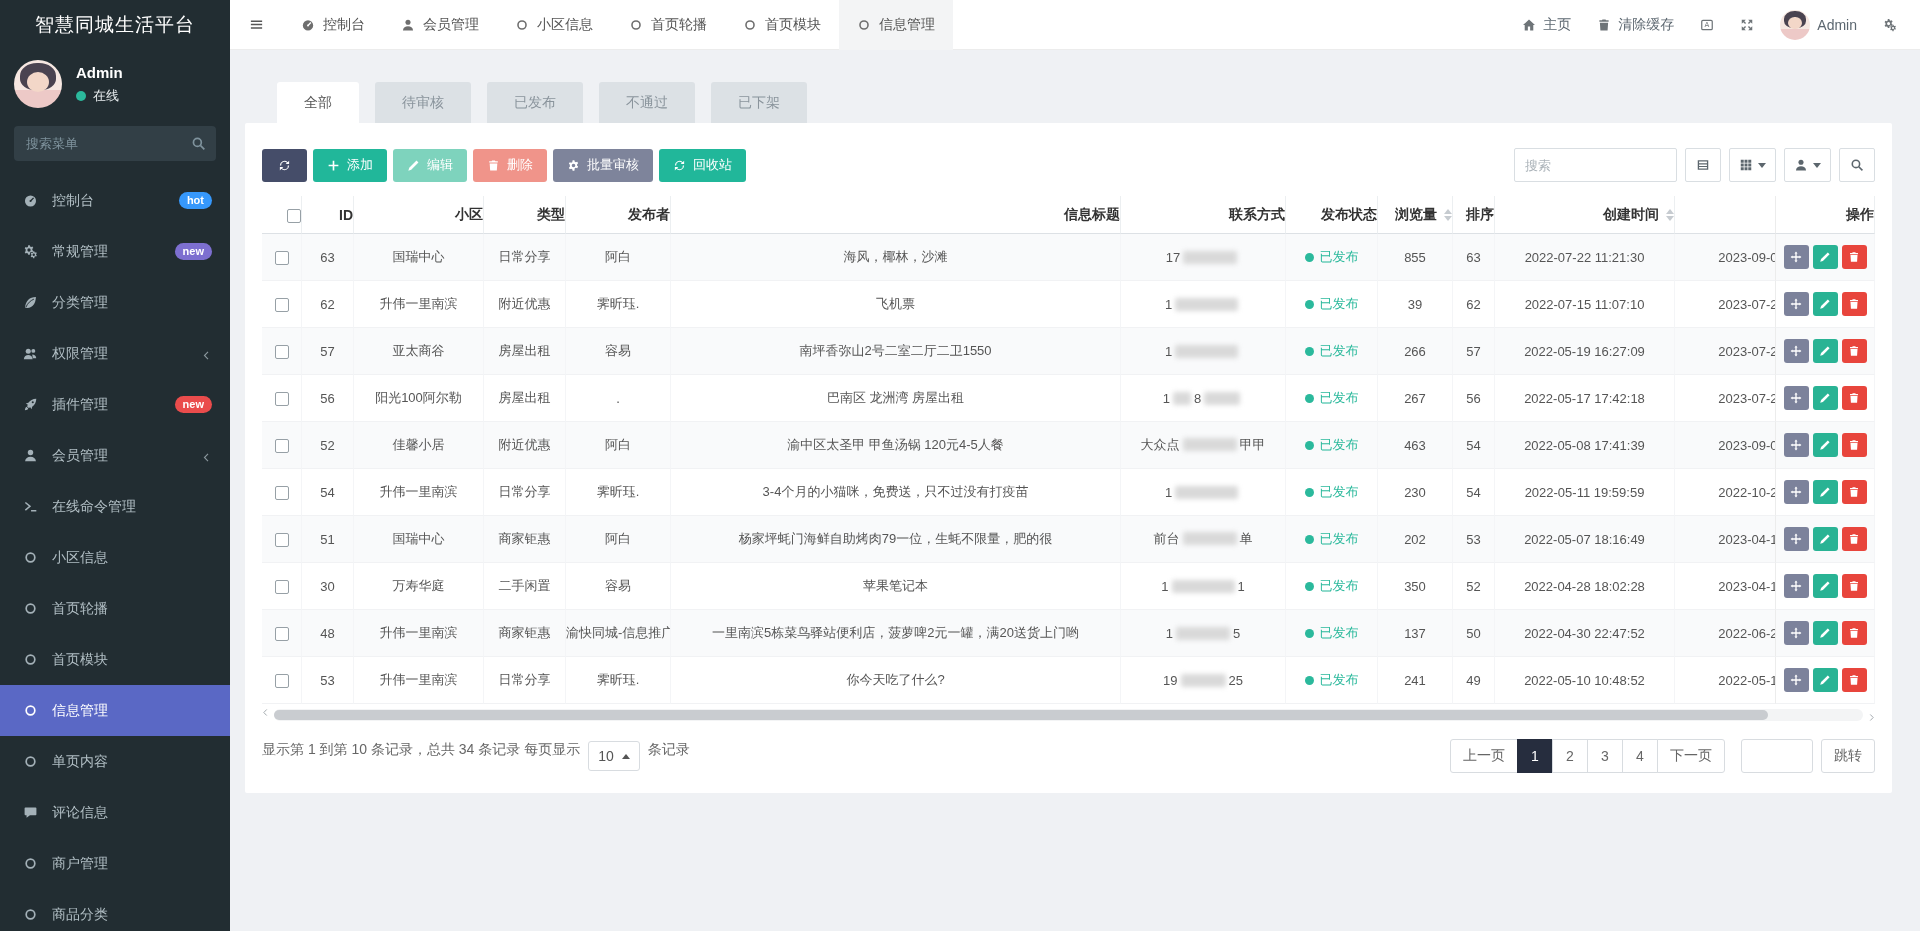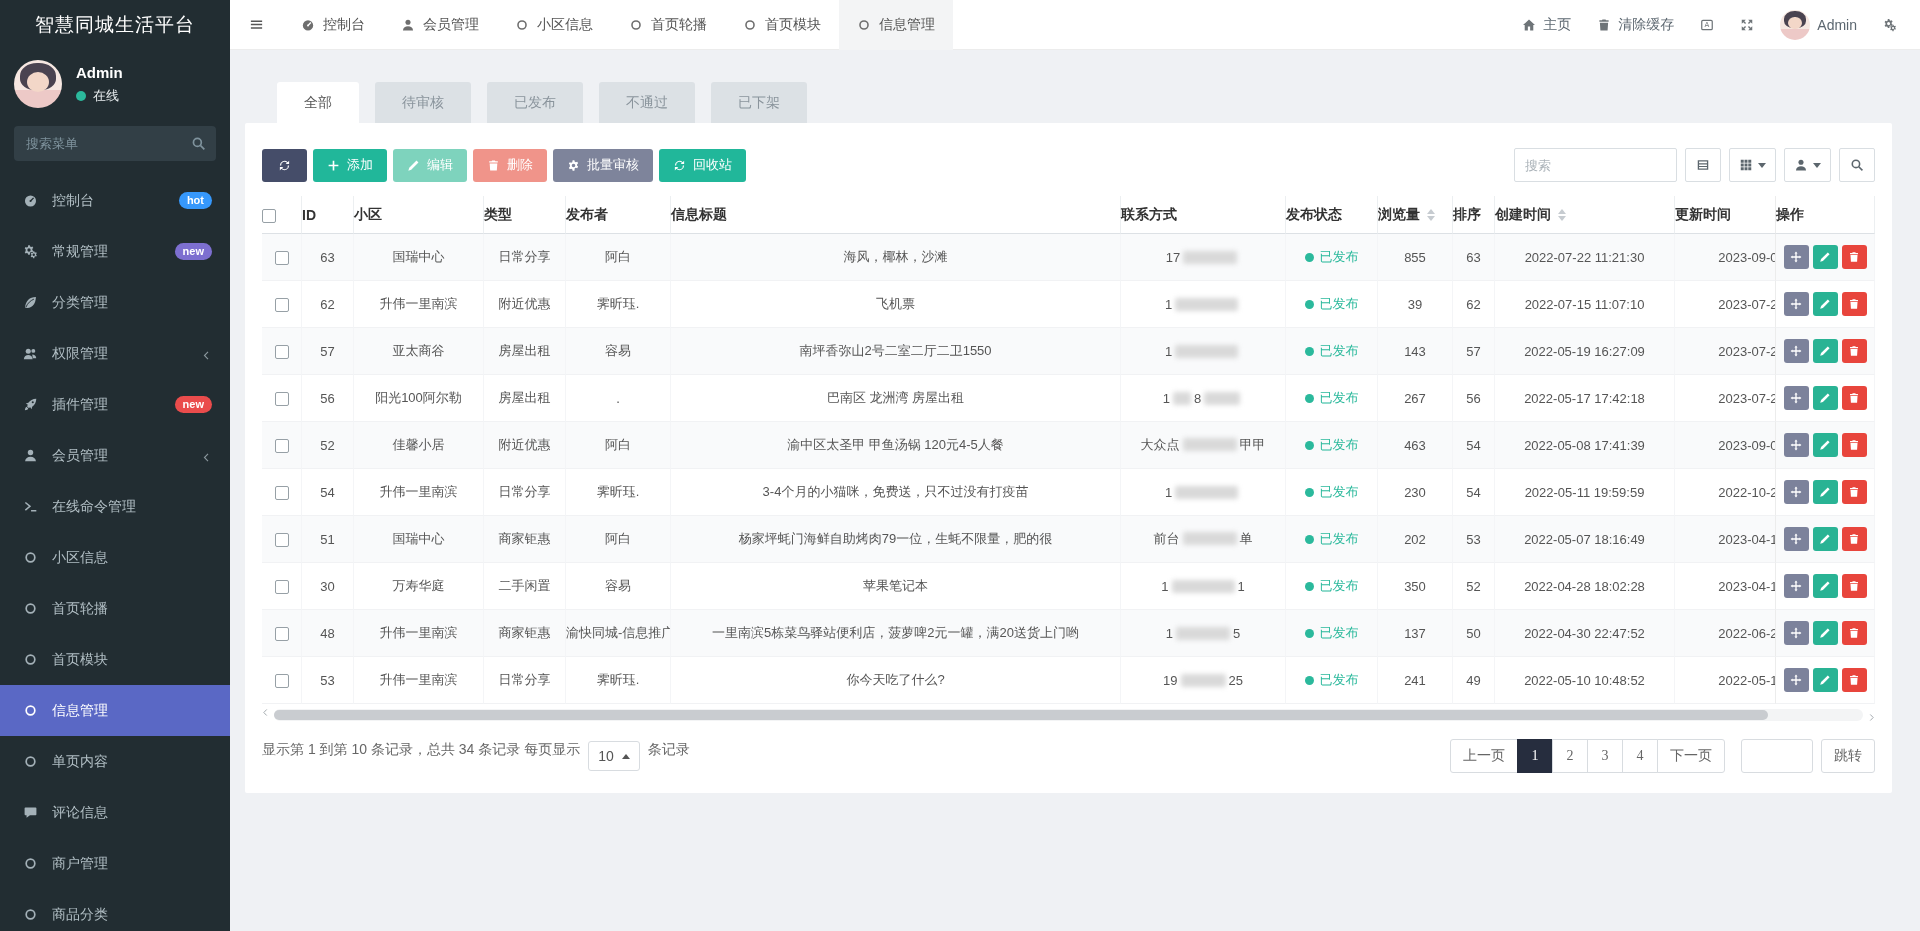--- a/index.html
+++ b/index.html
@@ -59,21 +59,21 @@
   .tb-search { margin-left:auto; display:flex; align-items:center; gap:8px; }
   .tb-search input { width:163px; height:34px; border:1px solid #d9dee2; border-radius:2px; padding:0 10px; font-size:13px; color:#555; outline:none; font-family:inherit; }
   .tb-search input::placeholder { color:#aab2b8; }
   .ibtn { height:34px; min-width:36px; padding:0 9px; background:#fff; border:1px solid #d9dee2; border-radius:2px; display:inline-flex; align-items:center; justify-content:center; gap:5px; color:#5c666d; cursor:pointer; }
   .ibtn .ic { width:14px; height:14px; }
   .caret { width:0; height:0; border-left:4px solid transparent; border-right:4px solid transparent; border-top:5px solid #5c666d; }
 
   
   .table-wrap { margin-top:14px; overflow:hidden; position:relative; }
   table.tbl { border-collapse:separate; border-spacing:0; table-layout:fixed; width:1678px; }
-  .tbl th { height:38px; font-size:14px; color:#333; font-weight:bold; text-align:left; border-bottom:1px solid #dde1e5; border-right:1px solid #eceff1; background:#fff; white-space:nowrap; }
+  .tbl th { height:38px; font-size:14px; color:#333; font-weight:bold; text-align:right; border-bottom:1px solid #dde1e5; border-right:1px solid #eceff1; background:#fff; white-space:nowrap; }
   .tbl td { height:47px; font-size:13px; color:#555; text-align:center; border-bottom:1px solid #f1f2f4; border-right:1px solid #f4f5f7; background:#fff; white-space:nowrap; overflow:hidden; }
   tr.odd td { background:#f9fafb; }
   .tbl th:last-child, .tbl td:last-child { position:sticky; right:0; z-index:2; border-left:1px solid #ececec; }
   .cb { display:inline-block; width:14px; height:14px; border:1px solid #97a0a6; border-radius:2px; background:#fff; vertical-align:middle; cursor:pointer; }
   .sorter { display:inline-flex; flex-direction:column; margin-left:7px; vertical-align:middle; }
   .sorter i { width:0; height:0; border-left:4px solid transparent; border-right:4px solid transparent; display:block; }
   .sorter .up { border-bottom:5px solid #c6cbd0; margin-bottom:2px; }
   .sorter .dn { border-top:5px solid #c6cbd0; }
   .mask { display:inline-block; height:13px; border-radius:2px; background:#d9d9d9; filter:blur(2.5px); vertical-align:-2px; margin:0 3px; }
   .status { color:#2bb99c; display:inline-flex; align-items:center; gap:6px; font-size:13px; }
@@ -88,21 +88,21 @@
   .rot180 { transform:rotate(180deg); }
   .hs-track { flex:1; height:12px; background:#f3f4f5; border-radius:6px; position:relative; }
   .hs-thumb { position:absolute; left:0; top:1px; height:10px; width:94%; background:#c9ccd0; border-radius:5px; cursor:grab; }
 
   
   .pager { display:flex; align-items:center; margin-top:17px; font-size:14px; color:#666; }
   .pg-summary { display:flex; align-items:flex-start; gap:8px; }
   .sel { display:inline-flex; align-items:center; gap:8px; border:1px solid #d8dce0; border-radius:3px; height:30px; padding:0 9px; color:#555; cursor:pointer; }
   .sel-caret { width:0; height:0; border-left:4px solid transparent; border-right:4px solid transparent; border-bottom:5px solid #555; }
   .pg-right { margin-left:auto; display:flex; align-items:center; }
-  .pg { min-width:36px; height:34px; padding:0 12px; background:#fff; border:1px solid #d8dce0; color:#666; font-size:14px; display:inline-flex; align-items:center; justify-content:center; margin-left:-1px; cursor:pointer; font-family:Liberation Serif, serif; }
+  .pg { min-width:36px; height:34px; padding:0 12px; background:#fff; border:1px solid #d8dce0; color:#666; font-size:14px; display:inline-flex; align-items:center; justify-content:center; margin-left:-1px; cursor:pointer; font-family:Liberation Sans, sans-serif; }
   .pg.first { margin-left:0; border-radius:3px 0 0 3px; }
   .pg.last { border-radius:0 3px 3px 0; }
   .pg.active { background:#262d3e; border-color:#262d3e; color:#fff; }
   .jump-input { width:72px; height:34px; border:1px solid #d8dce0; border-radius:3px; margin-left:16px; padding:0 8px; font-size:14px; outline:none; font-family:inherit; }
   .jump-btn { height:34px; padding:0 12px; margin-left:8px; background:#fff; border:1px solid #d8dce0; border-radius:3px; color:#666; font-size:14px; cursor:pointer; font-family:inherit; }
 </style>
 </head>
 <body>
 
 <aside class="sidebar">
@@ -597,21 +597,21 @@
                 <td>57</td>
                 <td>亚太商谷</td>
                 <td>房屋出租</td>
                 <td>容易</td>
                 <td>南坪香弥山2号二室二厅二卫1550</td>
                 <td><span>1</span><span class="mask" style="width: 63px;"></span></td>
                 <td><span class="status">
                     <span class="sdot"></span>
                     <span>已发布</span>
                   </span></td>
-                <td>143</td>
+                <td>266</td>
                 <td>57</td>
                 <td>2022-05-19 16:27:09</td>
                 <td>2023-07-27 1</td>
                 <td style="background: rgb(249, 250, 251);"><button class="op" style="background: rgb(124, 130, 155);">
                     <span class="ic">
                       <svg viewBox="0 0 16 16" fill="currentColor" xmlns="http://www.w3.org/2000/svg">
                         <path d="M8 .8l2.1 2.5H8.9v3.8h3.8V5.9L15.2 8l-2.5 2.1V8.9H8.9v3.8h1.2L8 15.2l-2.1-2.5h1.2V8.9H3.3v1.2L.8 8l2.5-2.1v1.2h3.8V3.3H5.9z"></path>
                       </svg>
                     </span>
                   </button><button class="op" style="background: rgb(41, 179, 148);">

